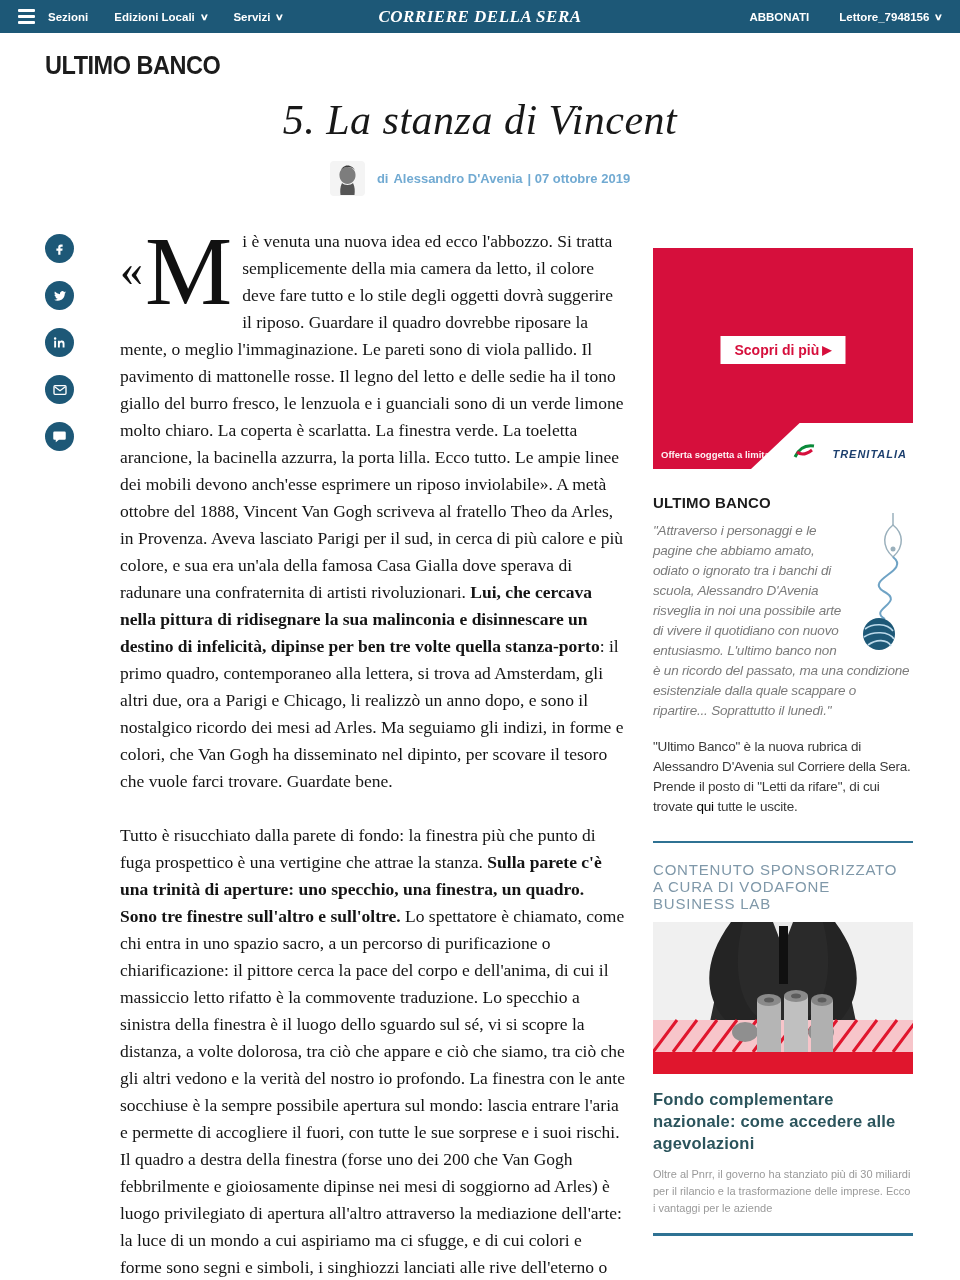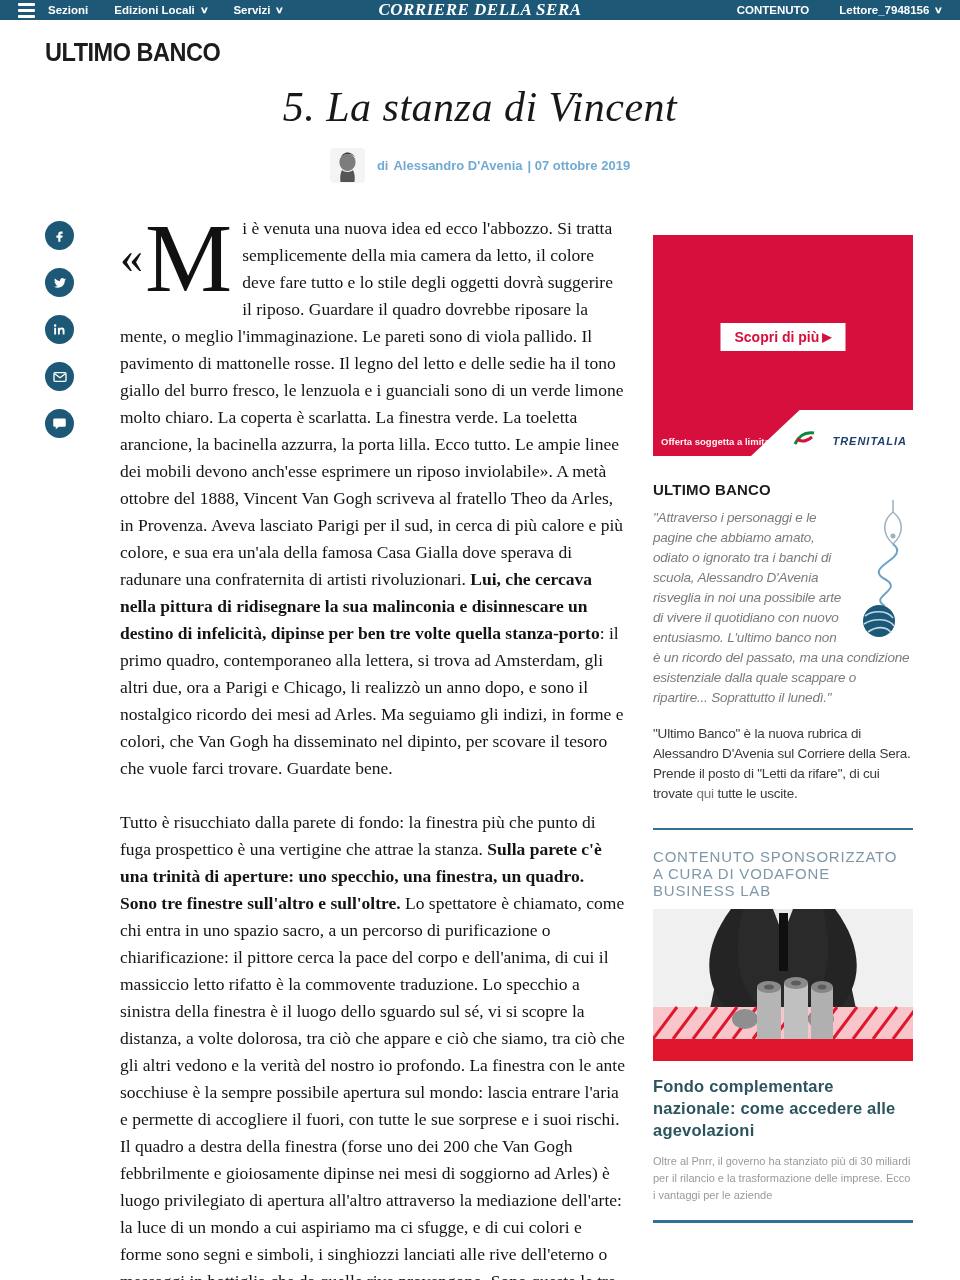--- a/index.html
+++ b/index.html
@@ -6,21 +6,21 @@
   html, body { width: 960px; }
   body {
     width: 960px; height: 1280px; overflow: hidden;
     background: #ffffff;
     font-family: "Liberation Sans", sans-serif;
     color: #1a1a1a;
   }
 
   
   .navbar {
-    height: 20px; background: #1d5877; color: #fff;
+    height: 33px; background: #1d5877; color: #fff;
     display: flex; align-items: center; padding: 0 18px;
     position: relative; font-size: 11.5px; font-weight: bold;
   }
   .nav-left { display: flex; align-items: center; gap: 26px; }
   .nav-item { display: flex; align-items: center; gap: 6px; cursor: pointer; white-space: nowrap; }
   .hamburger { display: inline-flex; flex-direction: column; gap: 3px; margin-right: 7px; }
   .hamburger span { width: 17px; height: 3px; background: #fff; border-radius: 1px; }
   .chev { font-size: 9px; font-weight: bold; transform: scaleX(1.4); display:inline-block; }
   .nav-logo {
     position: absolute; left: 50%; transform: translateX(-50%);
@@ -92,21 +92,21 @@
   .rubric { margin-top: 25px; }
   .rubric-title { font-size: 15px; font-weight: bold; letter-spacing: .2px; color: #1c1c1c; }
   .rubric-illustration { float: right; width: 62px; height: 140px; margin: 2px 0 4px 6px; }
   .rubric-quote {
     margin-top: 10px; font-size: 13.5px; line-height: 20px; font-style: italic;
     color: #7b7b7b; letter-spacing: -0.2px; width: 100%;
   }
   .rubric-about {
     clear: none; margin-top: 16px; font-size: 13.5px; line-height: 20px; color: #3a3a3a; letter-spacing: -0.2px;
   }
-  .rubric-about .link { color: #737373; cursor: pointer; }
+  .rubric-about .link { color: #000000; cursor: pointer; }
 
   .sponsored {
     margin-top: 24px; border-top: 2px solid #2f7293; border-bottom: 3px solid #2f7293;
     padding: 18px 0 16px 0; cursor: pointer;
   }
   .sp-label { font-size: 15px; font-weight: normal; letter-spacing: .8px; color: #7f98a9; line-height: 17px; }
   .sp-image { width: 260px; height: 152px; margin-top: 10px; display: block; }
   .sp-title { margin-top: 14px; font-size: 16.5px; line-height: 22px; font-weight: bold; color: #2b545c; letter-spacing: .2px; }
   .sp-body { margin-top: 12px; font-size: 11px; line-height: 17px; color: #9a9a9a; }
 </style>
@@ -127,21 +127,21 @@
       <span>Edizioni Locali</span>
       <span class="chev">∨</span>
     </div>
     <div class="nav-item">
       <span>Servizi</span>
       <span class="chev">∨</span>
     </div>
   </div>
   <div class="nav-logo">CORRIERE DELLA SERA</div>
   <div class="nav-right">
-    <div class="nav-item">CONTENUTO</div>
+    <div class="nav-item">ABBONATI</div>
     <div class="nav-item">
       <span>Lettore_7948156</span>
       <span class="chev">∨</span>
     </div>
   </div>
 </header>
 
 <div class="page">
   <div class="kicker">ULTIMO BANCO</div>
   <h1 class="article-title">5. La stanza di Vincent</h1>

